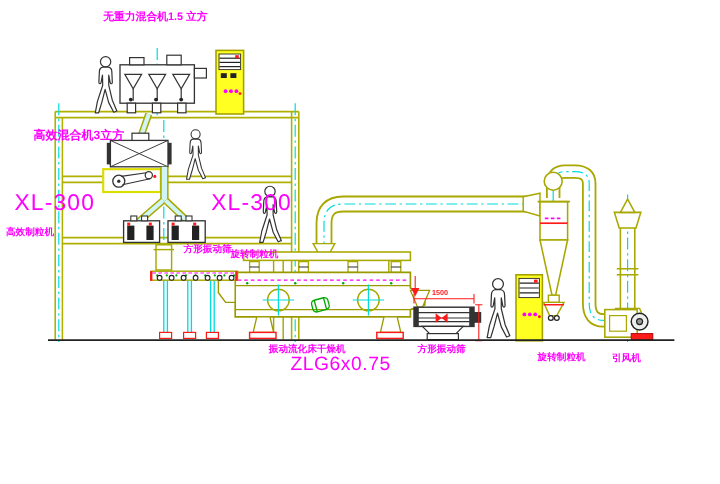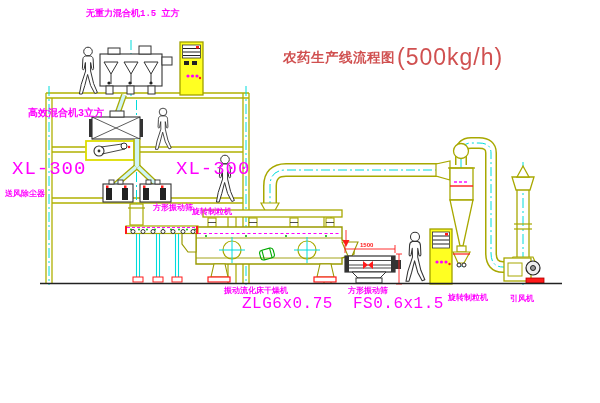--- a/index.html
+++ b/index.html
@@ -1,21 +1,21 @@
 <!DOCTYPE html>
 <html><head>
 <meta charset="utf-8">
 <style>
   html,body{margin:0;padding:0;background:#ffffff;}
   .stage{
     position:relative;width:600px;height:403px;background:#ffffff;overflow:hidden;
     font-family:"Liberation Sans",sans-serif;
   }
   .stage svg{position:absolute;left:0;top:0;}
-  .lbl{position:absolute;color:#FF00FF;white-space:nowrap;line-height:1;font-family:Liberation Mono, monospace;}
+  .lbl{position:absolute;color:#FF00FF;white-space:nowrap;line-height:1;}
   .lbl-sm{font-size:8px;font-weight:bold;letter-spacing:0px;}
   .lbl-md{font-size:10px;font-weight:bold;}
   .lbl-model{font-size:19px;font-weight:400;letter-spacing:1px;}
   .lbl-model-sm{font-size:16px;font-weight:400;letter-spacing:0.5px;margin-left:15px;}
   .title{
     position:absolute;left:283px;top:44px;display:flex;align-items:center;gap:2px;
     color:#D05050;
   }
   .title .t1{font-size:13.5px;font-weight:bold;letter-spacing:0.5px;}
   .title .t2{font-size:23px;font-weight:400;letter-spacing:1px;}
@@ -348,40 +348,35 @@
   <line x1="40" y1="283.5" x2="562" y2="283.5" stroke="#222" stroke-width="1.5"></line>
 
   <g>
     <use href="#person" transform="translate(88,47)"></use>
     <use href="#person" transform="translate(163,108) scale(0.88)"></use>
     <use href="#person" transform="translate(225,155)"></use>
     <use href="#person" transform="translate(415,232) scale(1.05)"></use>
   </g>
 </svg>
 
-<div class="title">
-  <span class="t1">农药生产线流程图</span>
-  <span class="t2">(500kg/h)</span>
-</div>
 
 <div class="lbl lbl-md" style="left:86px;top:10px;font-size:9px;">无重力混合机1.5 立方</div>
 <div class="lbl lbl-md" style="left:28px;top:109px;">高效混合机3立方</div>
 
 <div class="lbl lbl-model" style="left:12px;top:160px;">XL-300</div>
-<div class="lbl lbl-sm" style="left:5px;top:190px;">送风除尘器</div>
+<div class="lbl lbl-sm" style="left:5px;top:190px;">高效制粒机</div>
 
 <div class="lbl lbl-model" style="left:176px;top:160px;">XL-300</div>
 <div class="lbl lbl-sm" style="left:192px;top:208px;">旋转制粒机</div>
 
 <div class="lbl lbl-sm" style="left:153px;top:204px;">方形振动筛</div>
 
 <div class="lbl lbl-sm" style="left:224px;top:287px;">振动流化床干燥机</div>
 <div class="lbl lbl-model-sm" style="left:227px;top:296px;">ZLG6x0.75</div>
 
 <div class="lbl lbl-sm" style="left:348px;top:287px;">方形振动筛</div>
-<div class="lbl lbl-model-sm" style="left:338px;top:296px;">FS0.6x1.5</div>
 
 <div class="lbl lbl-sm" style="left:448px;top:294px;">旋转制粒机</div>
 <div class="lbl lbl-sm" style="left:510px;top:295px;">引风机</div>
 
 <div class="dim" style="left:360px;top:242px;">1500</div>
 
 </div>
 
 </body></html>

